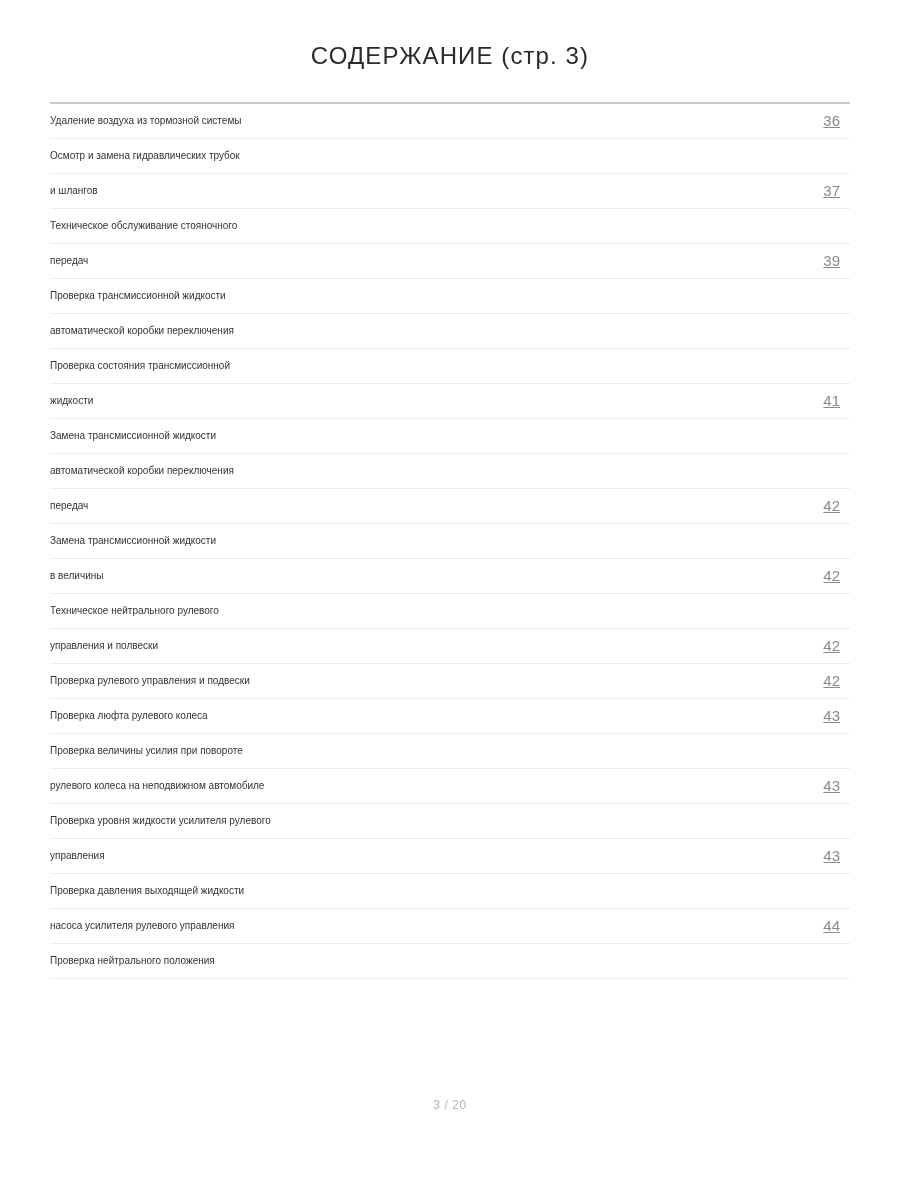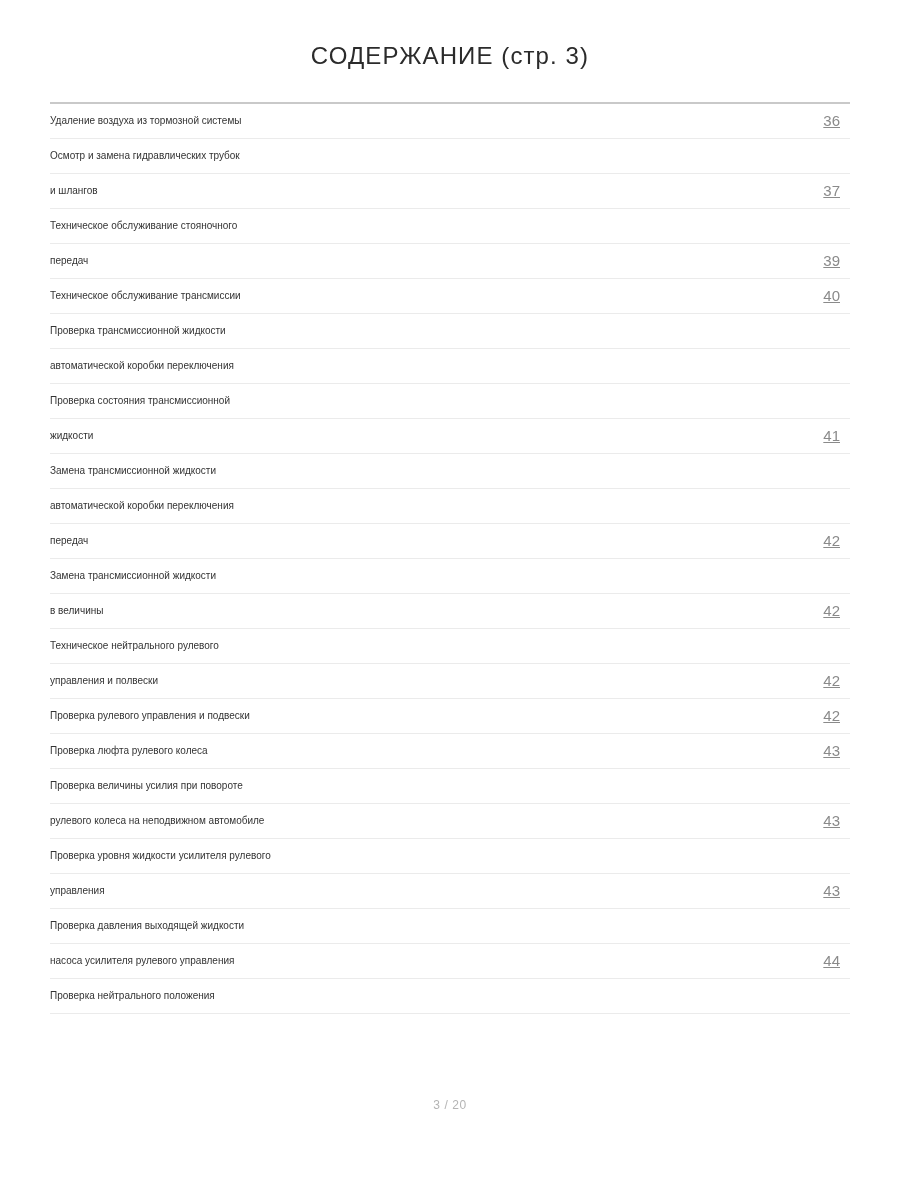--- a/index.html
+++ b/index.html
@@ -120,24 +120,20 @@
           </tr>
           <tr class="toc-row">
             <td class="toc-title">Техническое обслуживание стояночного</td>
             <td class="toc-page"></td>
           </tr>
           <tr class="toc-row">
             <td class="toc-title">передач</td>
             <td class="toc-page">39</td>
           </tr>
           <tr class="toc-row">
-            <td class="toc-title">Техническое обслуживание трансмиссии</td>
-            <td class="toc-page">40</td>
-          </tr>
-          <tr class="toc-row">
             <td class="toc-title">Проверка трансмиссионной жидкости</td>
             <td class="toc-page"></td>
           </tr>
           <tr class="toc-row">
             <td class="toc-title">автоматической коробки переключения</td>
             <td class="toc-page"></td>
           </tr>
           <tr class="toc-row">
             <td class="toc-title">Проверка состояния трансмиссионной</td>
             <td class="toc-page"></td>

